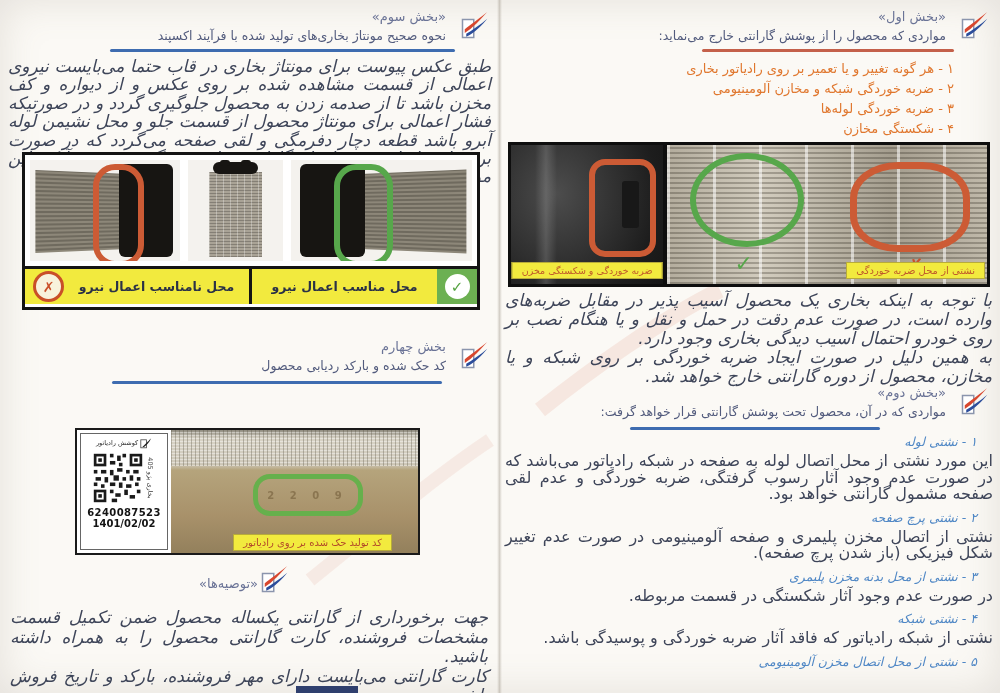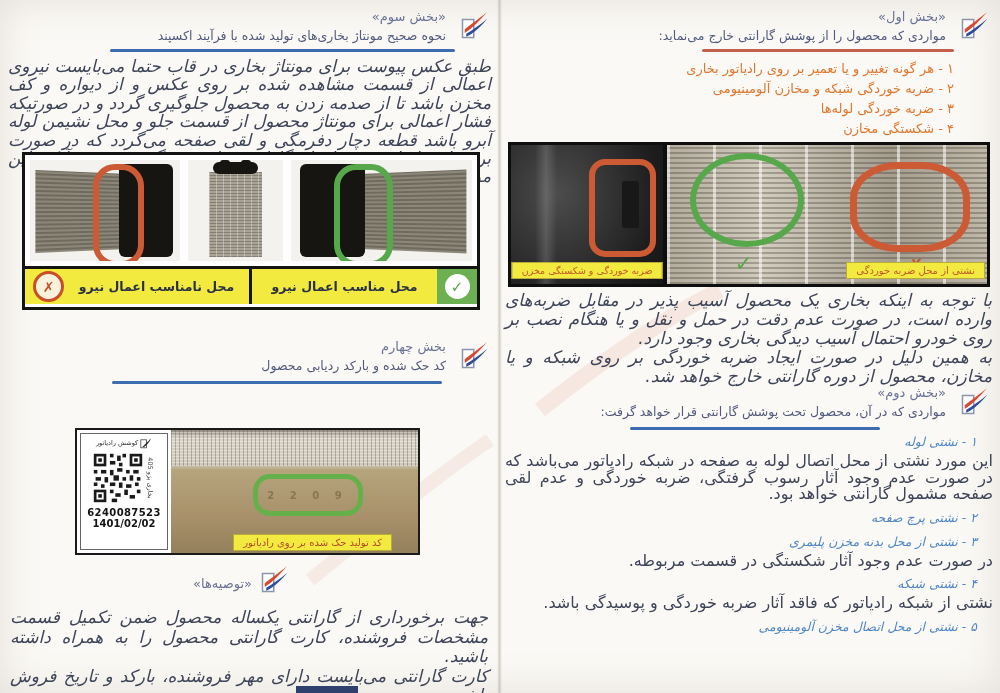--- a/index.html
+++ b/index.html
@@ -97,21 +97,21 @@
     background:linear-gradient(180deg,#8e8a7e 0,#d8d3c6 8px,#cfc9ba 34px,#b5a47c 40px,#a8916a 70%,#93805c);}
   .photo4 .topfins{position:absolute; top:0; left:0; right:0; height:36px;
     background:
       repeating-linear-gradient(90deg, rgba(90,85,70,.35) 0 1px, rgba(0,0,0,0) 1px 4px),
       repeating-linear-gradient(0deg, rgba(255,255,255,.4) 0 1px, rgba(0,0,0,0) 1px 3px);}
   .oval{position:absolute; left:33%; top:44px; width:100px; height:32px;
     border:5px solid #66b04c; border-radius:17px;
     display:flex; align-items:center; justify-content:center;}
   .codetxt{color:#8a7550; font-size:10px; letter-spacing:6px; font-weight:bold;}
   
-  .tipshdr{position:absolute; display:flex; align-items:center; gap:6px;}
+  .tipshdr{position:absolute; display:flex; align-items:center; }
   .tipshdr .t1{padding-top:4px;}
   .wm{position:absolute; opacity:.5; pointer-events:none;}
   .bottombar{position:absolute; left:296px; top:686px; width:62px; height:7px; background:#2f3f6e;}
 </style>
 </head>
 <body>
 
 <svg width="0" height="0" style="position:absolute" aria-hidden="true">
   <defs>
     <g id="glogo">
@@ -188,20 +188,21 @@
   </div>
   <div class="rule blue" style="left:630px; top:427px; width:250px"></div>
 
   <div class="items" style="left:505px; top:433px; width:488px">
     <div class="item">
       <div class="ihead">۱ - نشتی لوله</div>
       <p class="ibody">این مورد نشتی از محل اتصال لوله به صفحه در شبکه رادیاتور می‌باشد که در صورت عدم وجود آثار رسوب گرفتگی، ضربه خوردگی و عدم لقی صفحه مشمول گارانتی خواهد بود.</p>
     </div>
     <div class="item">
       <div class="ihead">۲ - نشتی پرچ صفحه</div>
+      <p class="ibody">نشتی از اتصال مخزن پلیمری و صفحه آلومینیومی در صورت عدم تغییر شکل فیزیکی (باز شدن پرچ صفحه).</p>
     </div>
     <div class="item">
       <div class="ihead">۳ - نشتی از محل بدنه مخزن پلیمری</div>
       <p class="ibody">در صورت عدم وجود آثار شکستگی در قسمت مربوطه.</p>
     </div>
     <div class="item">
       <div class="ihead">۴ - نشتی شبکه</div>
       <p class="ibody">نشتی از شبکه رادیاتور که فاقد آثار ضربه خوردگی و پوسیدگی باشد.</p>
     </div>
     <div class="item">

